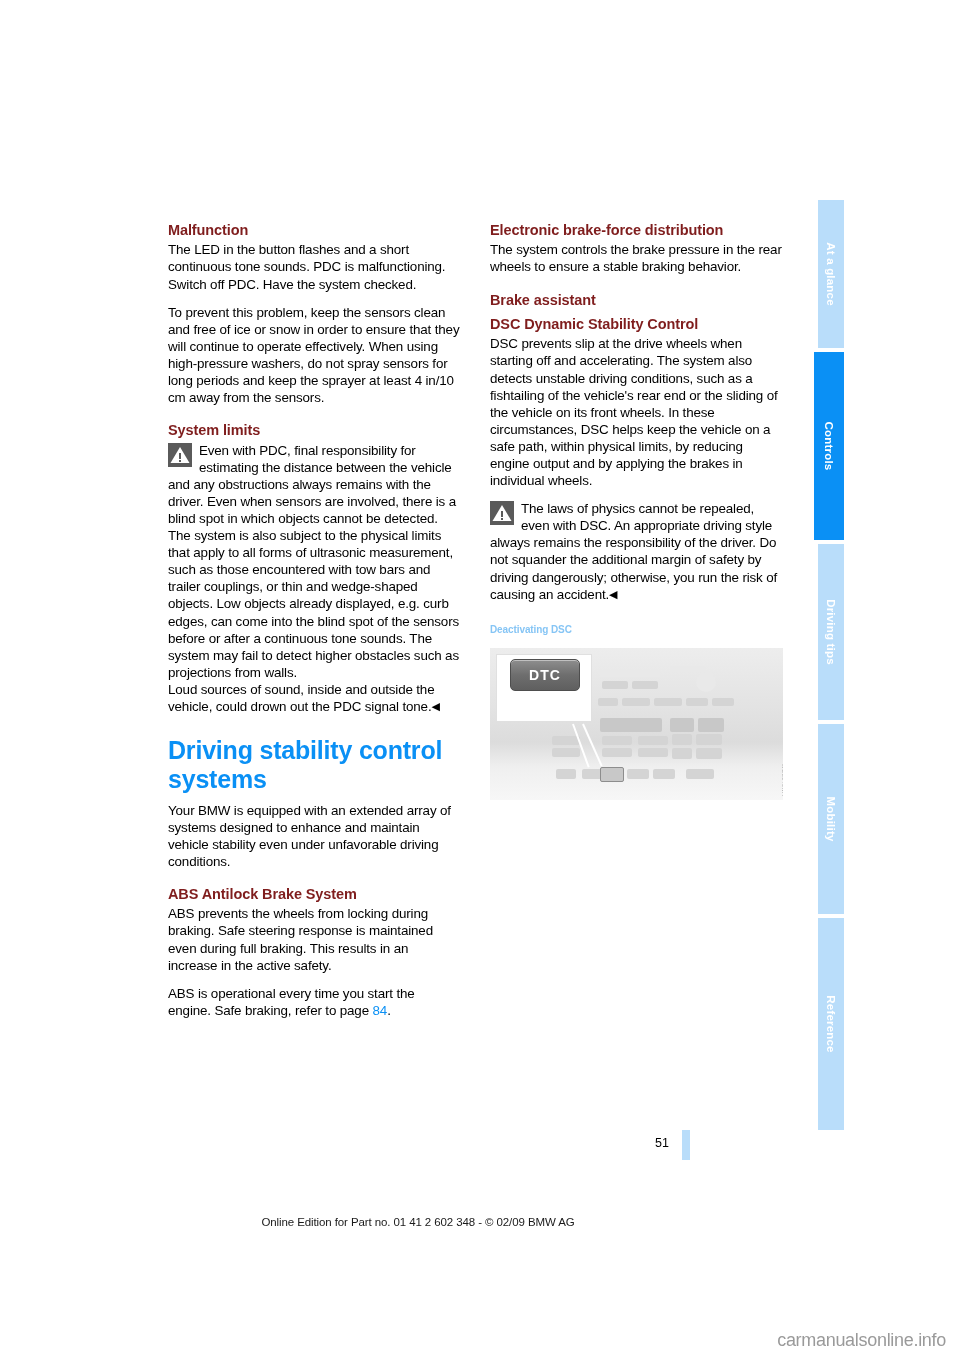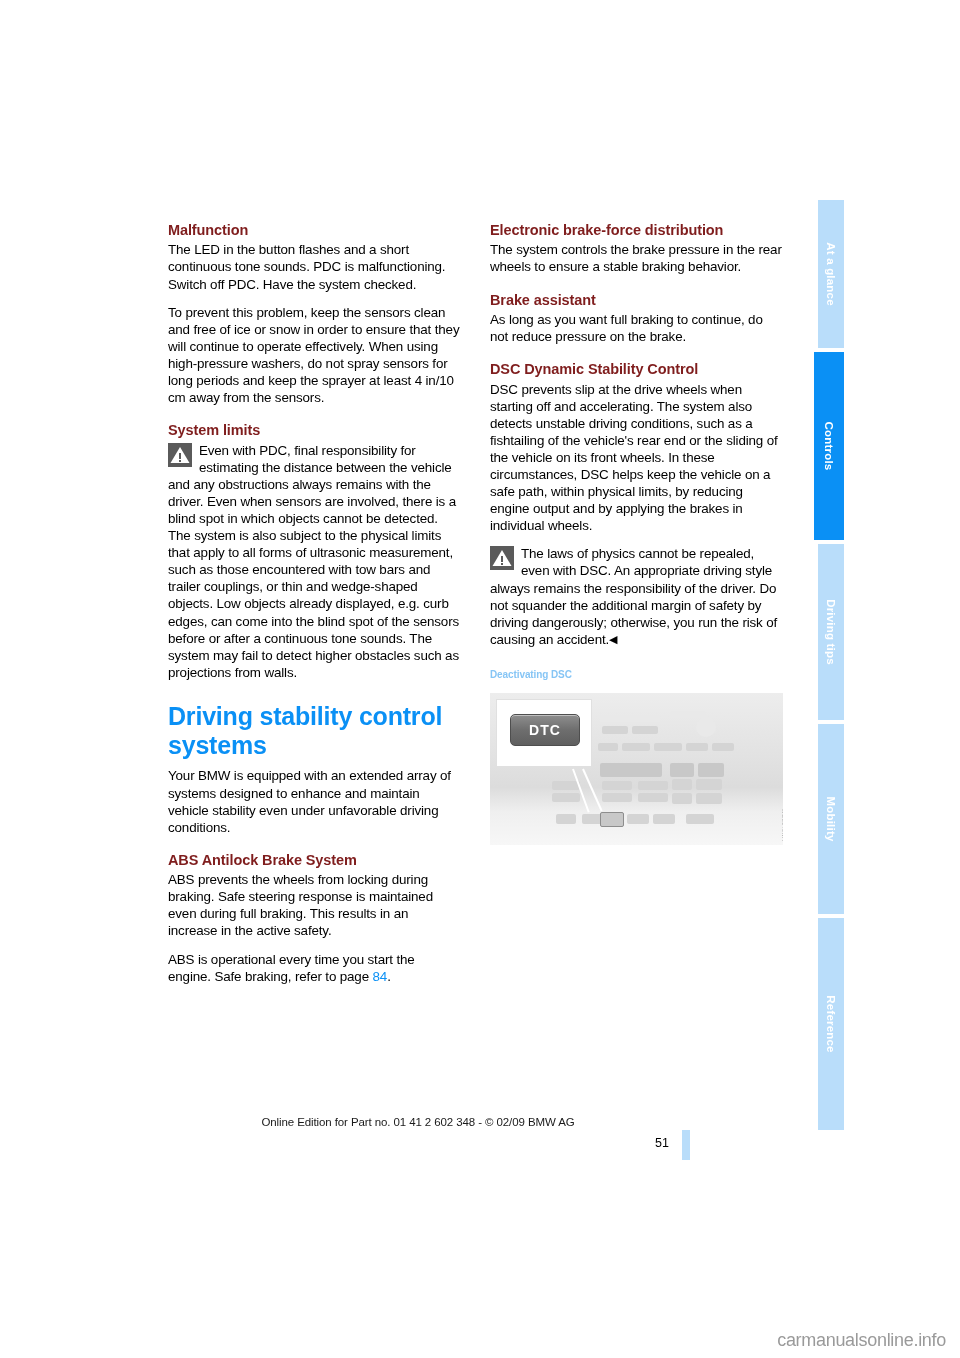--- a/index.html
+++ b/index.html
@@ -143,21 +143,21 @@
   .callout {
     position: absolute;
     left: 6px; top: 6px;
     width: 96px; height: 68px;
     background: #ffffff;
     border: 1px solid #e0e0e0;
     box-sizing: border-box;
   }
   .callout-btn {
     position: absolute;
-    left: 13px; top: 14px;
+    left: 13px; top: 4px;
     width: 70px; height: 32px;
     border-radius: 5px;
     background: linear-gradient(180deg, #8e8e8e 0%, #6e6e6e 50%, #5f5f5f 100%);
     border: 1px solid #4e4e4e;
     box-shadow: inset 0 1px 0 rgba(255,255,255,0.45);
     color: #ffffff;
     font-size: 14px;
     font-weight: bold;
     letter-spacing: 1px;
     display: flex;
@@ -193,21 +193,21 @@
     position: absolute;
     left: 682px;
     top: 1130px;
     width: 8px;
     height: 30px;
     background: #b9ddfa;
   }
   .footer-line {
     position: absolute;
     left: 168px;
-    top: 1116px;
+    top: 1216px;
     width: 500px;
     text-align: center;
     font-size: 11.5px;
     color: #1a1a1a;
     letter-spacing: -0.1px;
   }
   .site-watermark {
     position: absolute;
     right: 14px;
     bottom: 7px;
@@ -253,20 +253,21 @@
 
     <div class="warn-block">
       <span class="warn-icon">
         <svg width="24" height="24" viewBox="0 0 24 24" aria-hidden="true">
           <polygon points="12,4 21.5,20 2.5,20" fill="#ffffff"></polygon>
           <rect x="11" y="10" width="2" height="6" fill="#5a5a5a"></rect>
           <rect x="11" y="17" width="2" height="2" fill="#5a5a5a"></rect>
         </svg>
       </span>
       <p class="body tight">Even with PDC, final responsibility for estimating the distance between the vehicle and any obstructions always remains with the driver. Even when sensors are involved, there is a blind spot in which objects cannot be detected. The system is also subject to the physical limits that apply to all forms of ultrasonic measurement, such as those encountered with tow bars and trailer couplings, or thin and wedge-shaped objects. Low objects already displayed, e.g. curb edges, can come into the blind spot of the sensors before or after a continuous tone sounds. The system may fail to detect higher obstacles such as projections from walls.</p>
+      <p class="body tight"><span>Loud sources of sound, inside and outside the vehicle, could drown out the PDC signal tone.</span><span class="endmark">◀</span></p>
     </div>
 
     <div class="spacer-lg"></div>
 
     <h1 class="sec-title">Driving stability control systems</h1>
 
     <p class="body">Your BMW is equipped with an extended array of systems designed to enhance and maintain vehicle stability even under unfavorable driving conditions.</p>
 
     <div class="spacer-sm"></div>
 
@@ -281,21 +282,20 @@
 
     <h2 class="sub-title">Electronic brake-force distribution</h2>
 
     <p class="body">The system controls the brake pressure in the rear wheels to ensure a stable braking behavior.</p>
 
     <div class="spacer-sm"></div>
 
     <h2 class="sub-title">Brake assistant</h2>
 
 
-    <p class="body">As long as you want full braking to continue, do not reduce pressure on the brake.</p>
 
     <div class="spacer-sm"></div>
 
     <h2 class="sub-title">DSC Dynamic Stability Control</h2>
 
     <p class="body">DSC prevents slip at the drive wheels when starting off and accelerating. The system also detects unstable driving conditions, such as a fishtailing of the vehicle's rear end or the sliding of the vehicle on its front wheels. In these circumstances, DSC helps keep the vehicle on a safe path, within physical limits, by reducing engine output and by applying the brakes in individual wheels.</p>
 
     <div class="warn-block">
       <span class="warn-icon">
         <svg width="24" height="24" viewBox="0 0 24 24" aria-hidden="true">

